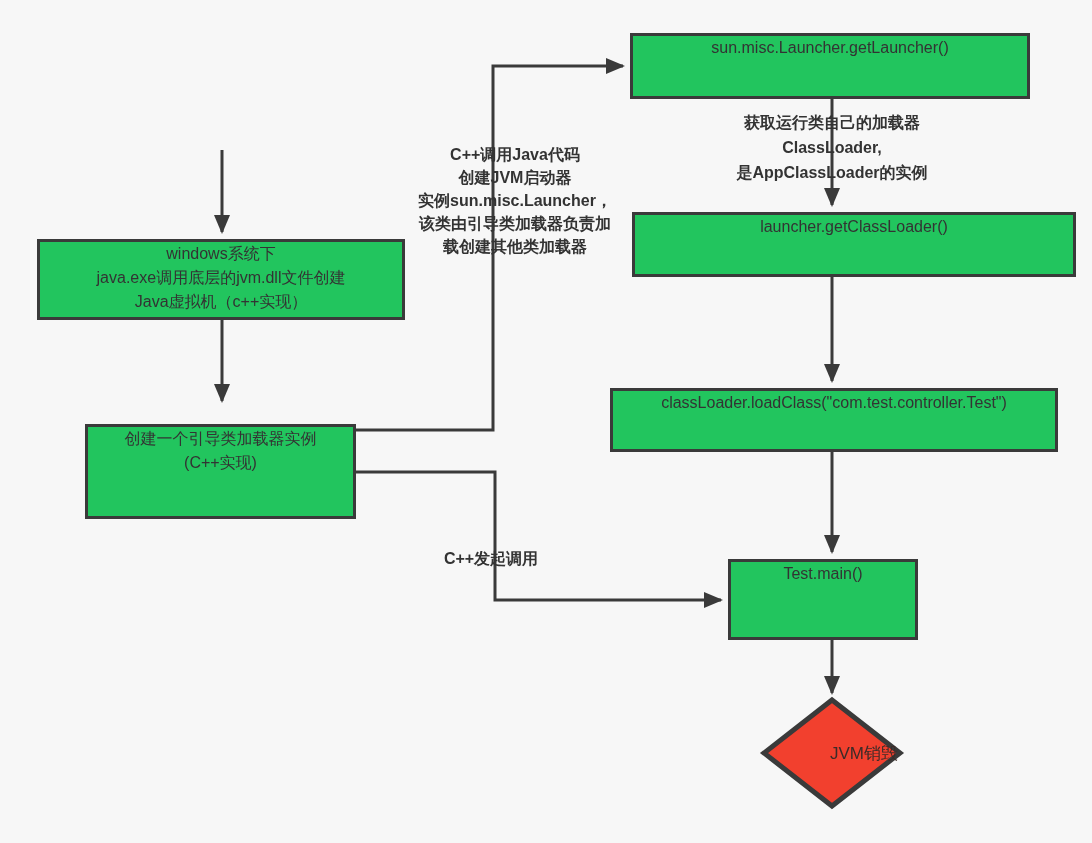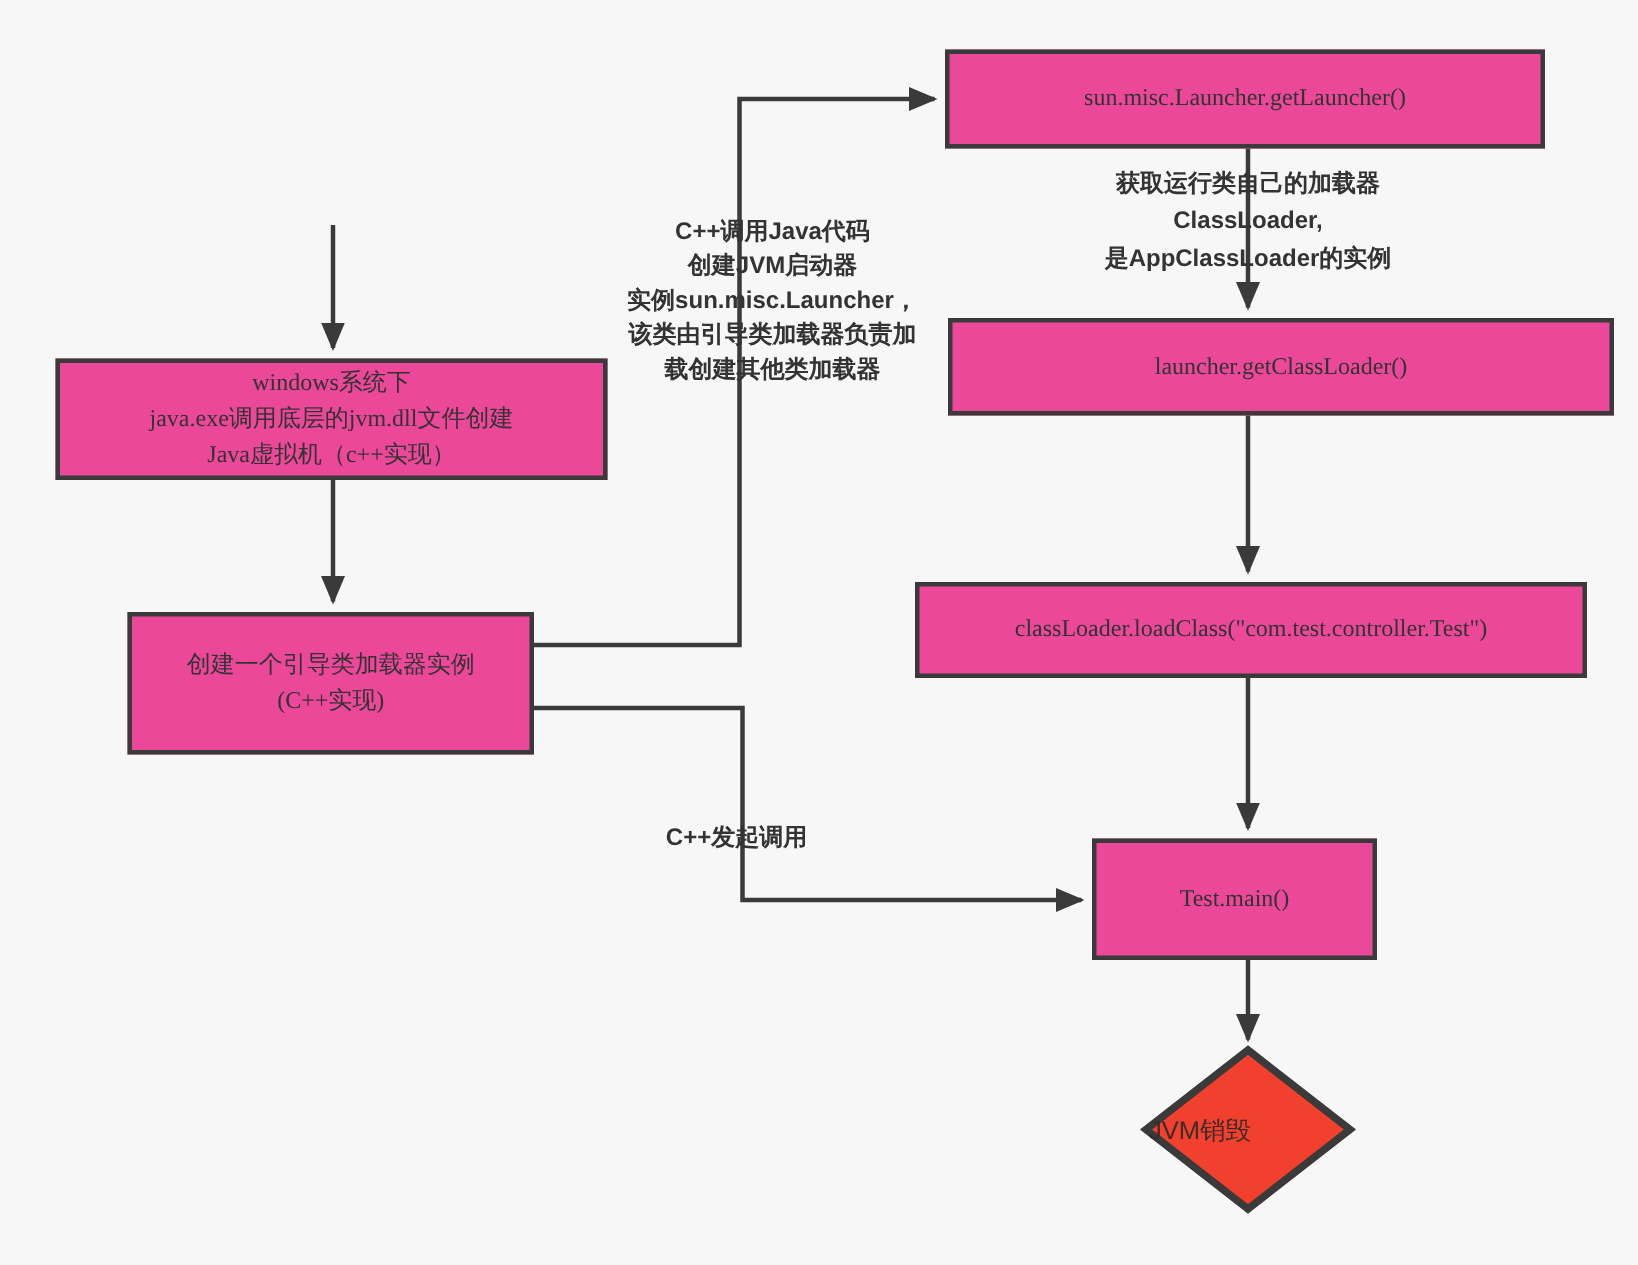--- a/index.html
+++ b/index.html
@@ -18,51 +18,50 @@
   }
   #wires {
     position: absolute;
     left: 0; top: 0;
     width: 1092px;
     height: 843px;
   }
   .node {
     position: absolute;
     box-sizing: border-box;
-    background: #ec4899;
+    background: #22c55e;
     border: 3px solid #3a3a3a;
     display: flex;
-    align-items: center;
+    align-items: flex-start;
     justify-content: center;
     text-align: center;
     font-size: 16px;
     line-height: 24px;
     color: #333333;
     white-space: pre-line;
-    font-family: Liberation Serif, serif;
   }
   .annotation {
     position: absolute;
     text-align: center;
     font-size: 16px;
     line-height: 24px;
     color: #333333;
     white-space: pre-line;
     font-weight: bold;
   }
   .diamond-label {
     position: absolute;
-    text-align: left;
+    text-align: right;
     font-size: 17px;
     color: #3c2b28;
   }
   
   #n-java-command     { left: 75px;  top: 90px;  width: 291px; height: 59px; }
   #n-create-jvm       { left: 37px;  top: 239px; width: 368px; height: 81px; }
-  #n-bootstrap-loader { left: 85px;  top: 408px; width: 271px; height: 95px; }
+  #n-bootstrap-loader { left: 85px;  top: 424px; width: 271px; height: 95px; }
   #n-get-launcher     { left: 630px; top: 33px;  width: 400px; height: 66px; }
   #n-get-classloader  { left: 632px; top: 212px; width: 444px; height: 65px; }
   #n-load-class       { left: 610px; top: 388px; width: 448px; height: 64px; }
   #n-test-main        { left: 728px; top: 559px; width: 190px; height: 81px; }
   #a-cpp-calls-java   { left: 393px; top: 143px; width: 244px; line-height: 23px; }
   #a-get-own-loader   { left: 682px; top: 110px; width: 300px; line-height: 25px; }
   #a-call-loadclass   { left: 733px; top: 304px; width: 200px; line-height: 25px; }
   #a-run-main-entry   { left: 610px; top: 480px; width: 464px; }
   #a-cpp-invoke       { left: 420px; top: 547px; width: 142px; }
   #l-jvm-destroy      { left: 766px; top: 742px; width: 132px; }

